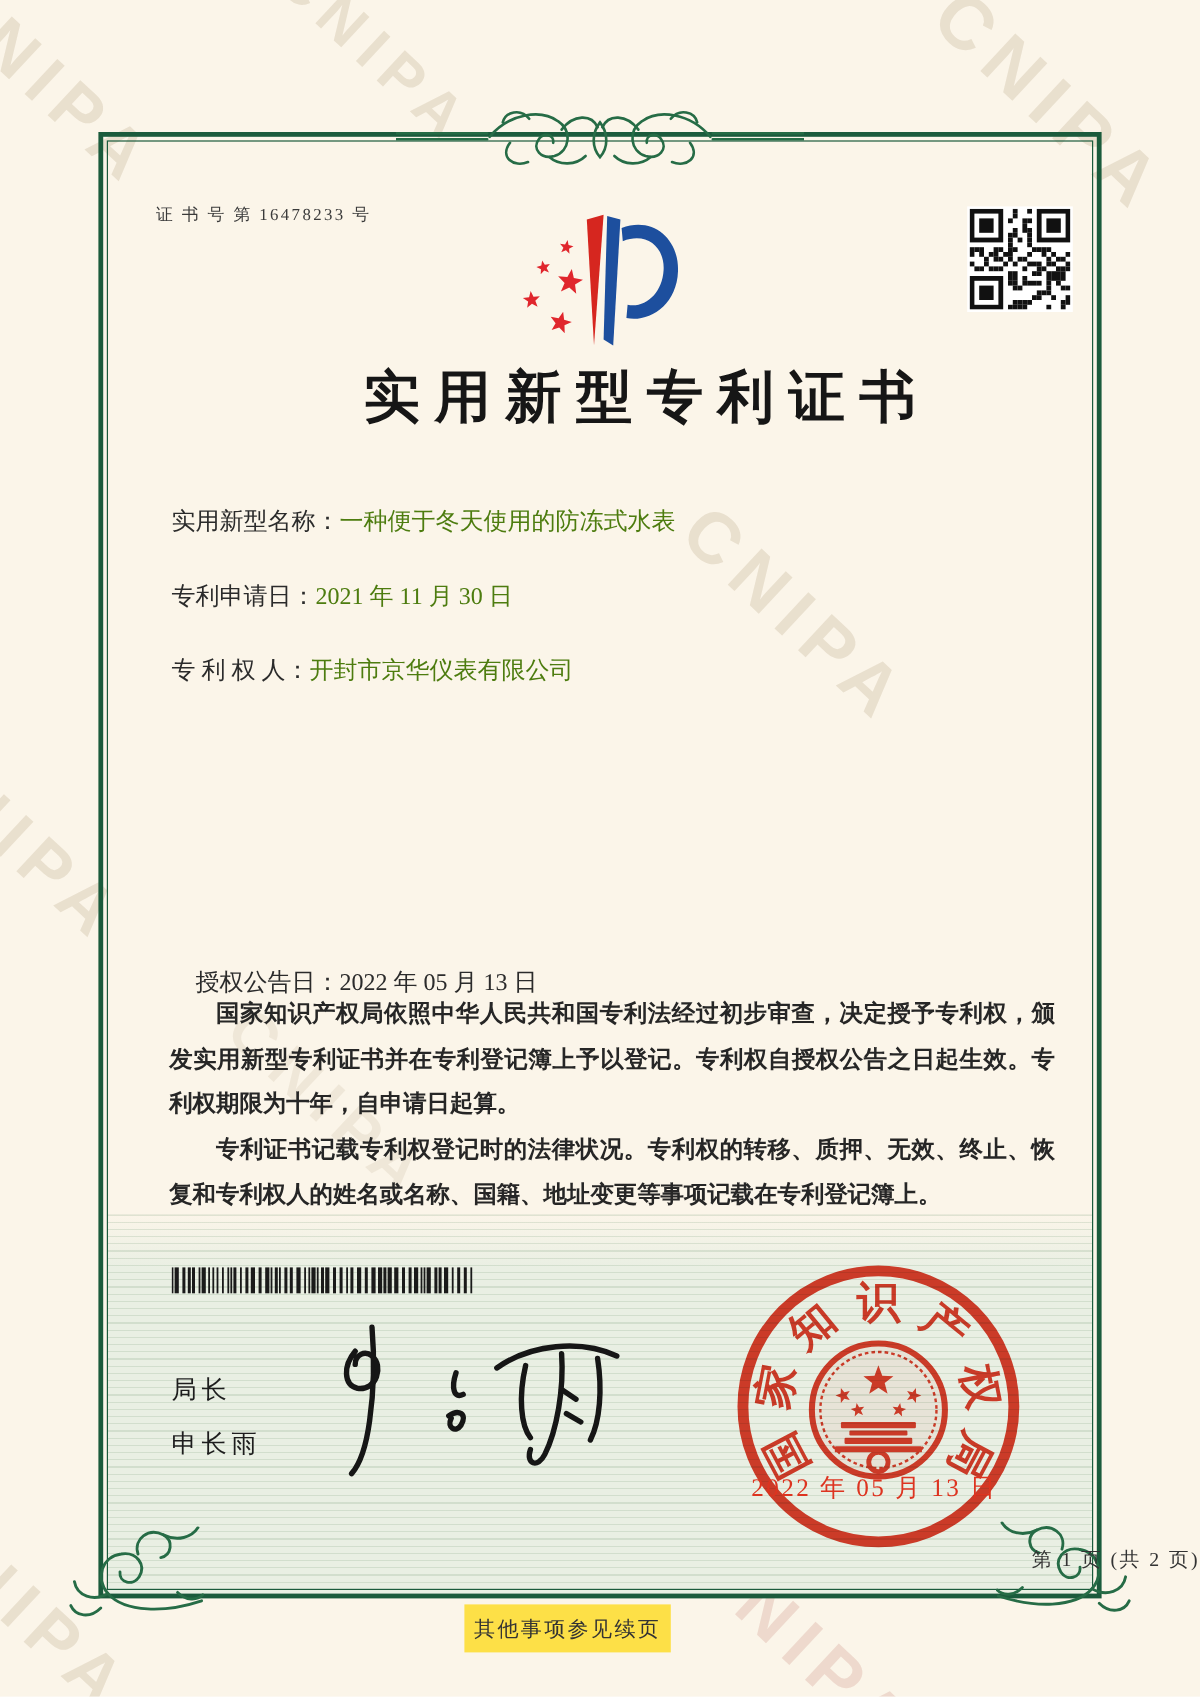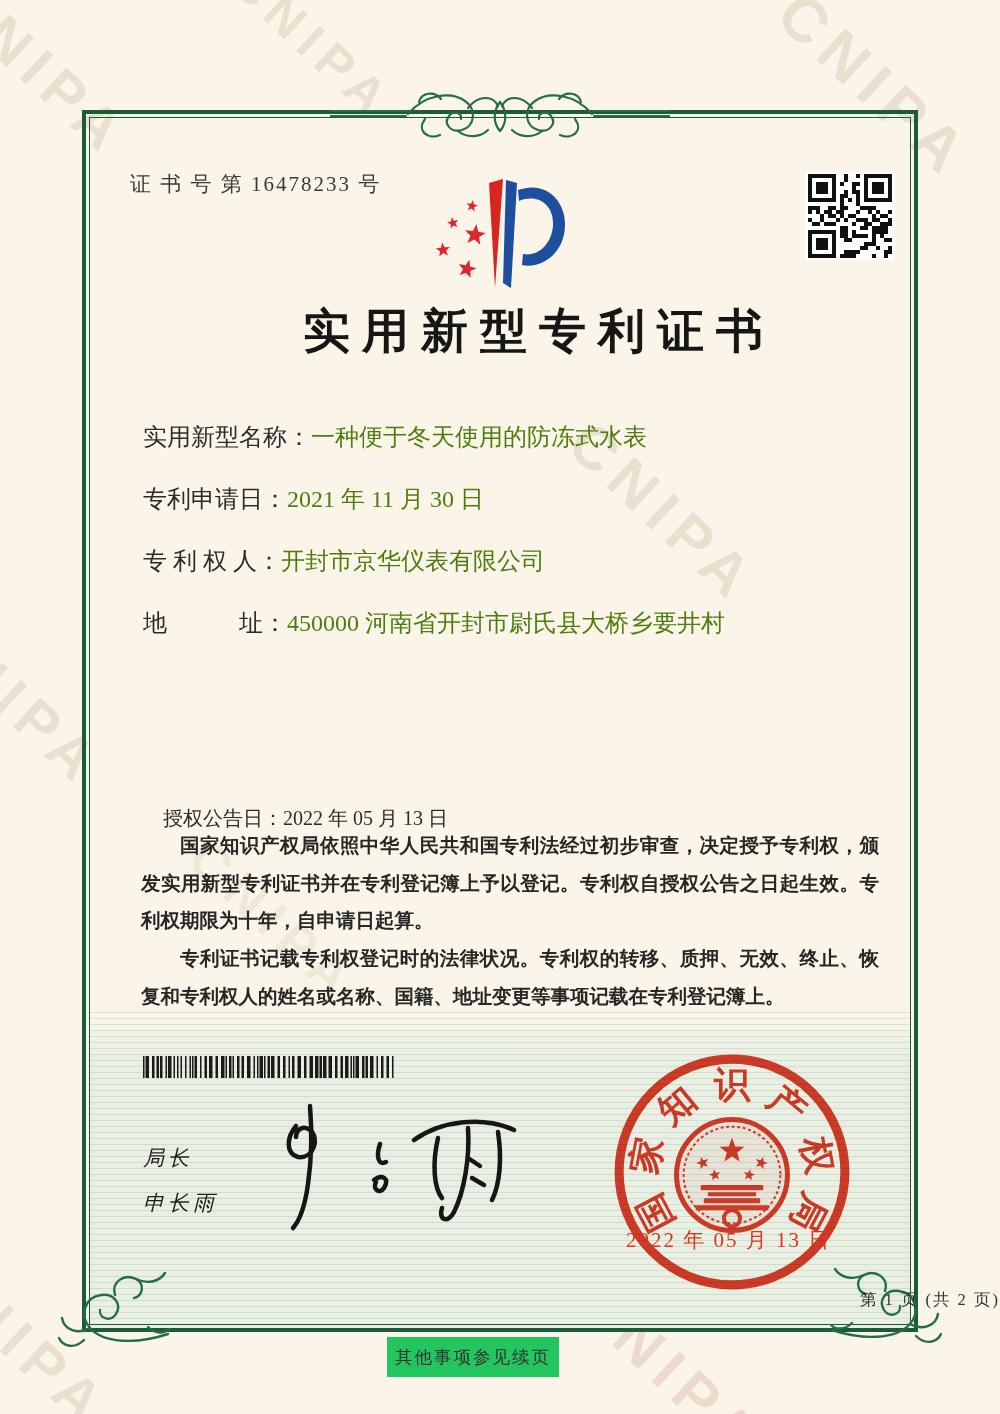--- a/index.html
+++ b/index.html
@@ -11,47 +11,47 @@
   .wm-pink{color:rgba(212,162,150,0.33);}
   .wm-dim{color:rgba(186,168,138,0.17);}
   #band{position:absolute;left:90px;top:1012px;width:820px;height:318px;
         background:
           repeating-linear-gradient(180deg, rgba(150,178,148,0.28) 0 1px, rgba(0,0,0,0) 1px 6px),
           linear-gradient(180deg, rgba(233,239,227,0) 0, #e9efe3 45px, #e9efe3 100%);}
   #frame-outer{position:absolute;left:82px;top:110px;width:836px;height:1222px;
         border:4px solid #1b5b3c;box-sizing:border-box;}
   #frame-inner{position:absolute;left:3px;top:3px;right:3px;bottom:3px;
         border:1.5px solid #1b5b3c;}
-  #cert-no{position:absolute;left:130px;top:170px;font-size:21px;letter-spacing:2px;color:#3a3a3a;}
+  #cert-no{position:absolute;left:130px;top:170px;font-size:14px;letter-spacing:2px;color:#3a3a3a;}
   #logo{position:absolute;left:425px;top:166px;}
   #qr{position:absolute;left:806px;top:172px;background:#fff;padding:2px;}
   #title{position:absolute;left:0;top:300px;width:100%;text-align:center;
          font-size:47px;font-weight:bold;letter-spacing:12px;color:#161616;margin-left:39px;}
   #fields{position:absolute;left:143px;top:421px;width:760px;}
-  .row{display:flex;white-space:pre;font-size:24px;height:25px;margin-bottom:37px;}
+  .row{display:flex;white-space:pre;font-size:20px;height:25px;margin-bottom:37px;}
   .row .lab{color:#2b2b2b;}
   .row .val{color:#4d7c0f;}
   #grant-row{position:absolute;left:143px;top:782px;width:760px;font-size:20px;white-space:pre;}
   #grant-no{position:absolute;left:373px;top:0;white-space:pre;}
   #body-text{position:absolute;left:141px;top:827px;width:738px;font-size:19.5px;
              line-height:1.93;text-align:justify;color:#262626;}
   #body-text p{margin:0;text-indent:2em;font-weight:bold;}
   #barcode{position:absolute;left:143px;top:1056px;}
   #director{position:absolute;left:143px;top:1144px;font-family:"Liberation Sans",sans-serif;
-            font-size:21px;letter-spacing:4px;color:#1d1d1d;font-style:italic;}
+            font-size:21px;letter-spacing:4px;color:#1d1d1d;}
   #director div{margin-bottom:17px;}
   #signature{position:absolute;left:262px;top:1096px;}
   #seal{position:absolute;left:606px;top:1046px;opacity:0.95;mix-blend-mode:multiply;}
   .sealchar{font-size:36px;font-weight:bold;fill:#dd3420;font-family:"Liberation Serif",serif;
             text-anchor:middle;dominant-baseline:central;}
   #seal-date{position:absolute;left:626px;top:1226px;font-size:21px;letter-spacing:2px;
              color:#dd3420;z-index:8;}
   #page-info{position:absolute;left:0;top:1289px;width:1000px;text-align:right;
              font-size:16.5px;letter-spacing:2px;color:#333;}
-  #cont-box{position:absolute;left:387px;top:1337px;width:172px;height:40px;background:#22c55e;
+  #cont-box{position:absolute;left:387px;top:1337px;width:172px;height:40px;background:#fde047;
             text-align:center;line-height:40px;font-size:17.5px;letter-spacing:2px;color:#333;}
   .orn{position:absolute;}
   svg{display:block;}
 </style>
 </head>
 <body>
 
 <div id="page">
 
   <div class="wm" style="left:-22px;top:-34px;">CNIPA</div>
@@ -253,21 +253,20 @@
       <rect x="64" y="80" width="4" height="4" fill="#111"></rect>
       <rect x="76" y="80" width="4" height="4" fill="#111"></rect>
     </svg>
 
   <div id="title">实用新型专利证书</div>
 
   <div id="fields">
     <div class="row"><span class="lab">实用新型名称：</span><span class="val">一种便于冬天使用的防冻式水表</span></div>
     <div class="row"><span class="lab">专利申请日：</span><span class="val">2021 年 11 月 30 日</span></div>
     <div class="row"><span class="lab">专 利 权 人：</span><span class="val">开封市京华仪表有限公司</span></div>
-    <div class="row"><span class="lab">地　　　址：</span><span class="val">450000 河南省开封市尉氏县大桥乡要井村</span></div>
   </div>
 
   <div id="grant-row">
     <span><span>授权公告日：</span><span>2022 年 05 月 13 日</span></span>
   </div>
 
   <div id="body-text">
     <p>国家知识产权局依照中华人民共和国专利法经过初步审查，决定授予专利权，颁发实用新型专利证书并在专利登记簿上予以登记。专利权自授权公告之日起生效。专利权期限为十年，自申请日起算。</p>
     <p>专利证书记载专利权登记时的法律状况。专利权的转移、质押、无效、终止、恢复和专利权人的姓名或名称、国籍、地址变更等事项记载在专利登记簿上。</p>
   </div>

